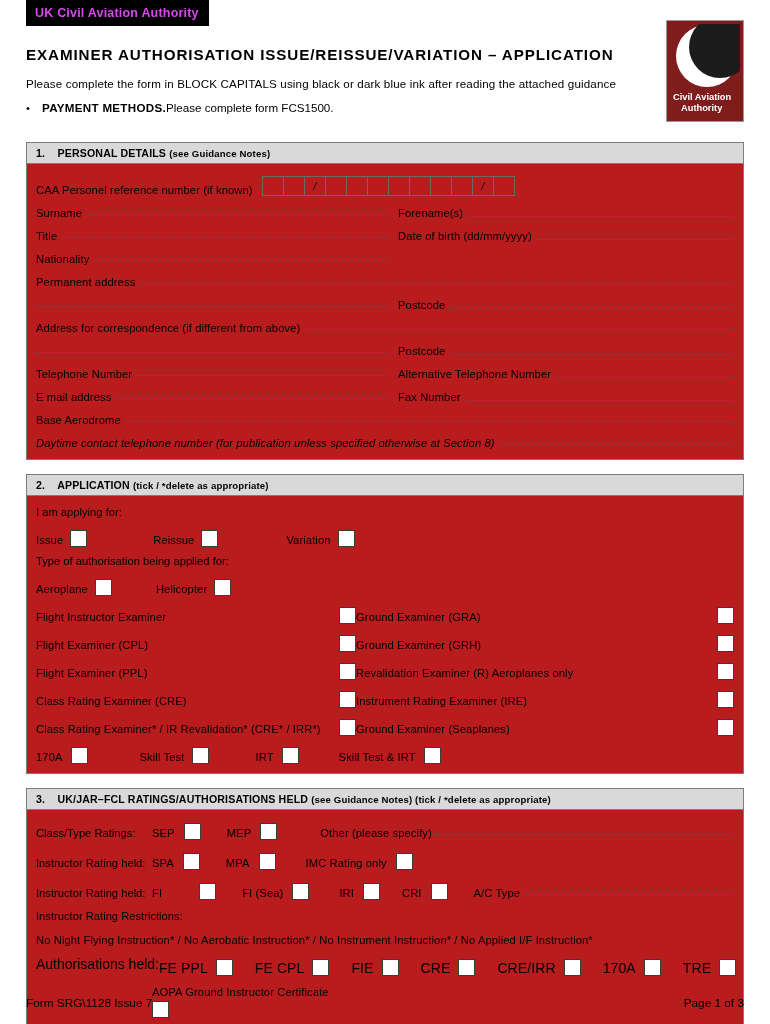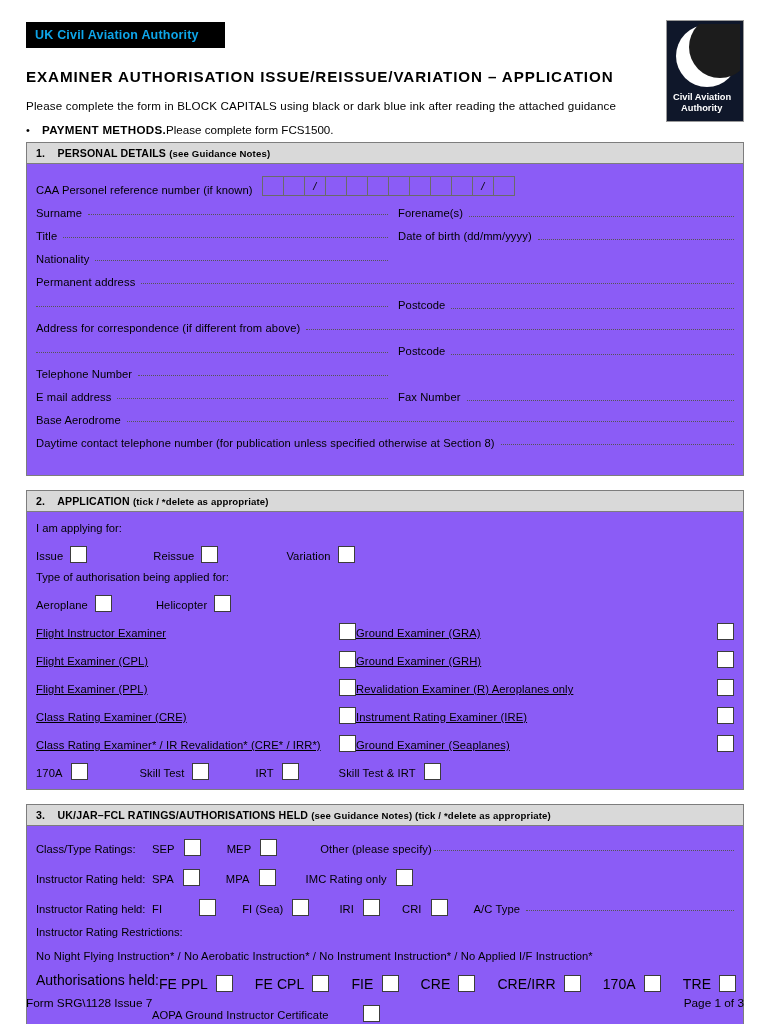--- a/index.html
+++ b/index.html
@@ -13,25 +13,24 @@
     color: #000;
     position: relative;
     overflow: hidden;
   }
   .page { position: relative; width: 770px; height: 1024px; padding: 0 26px; }
 
   
   .hdr { position: relative; height: 128px; }
   .caa-banner {
     display: inline-block;
-    background: #000; color: #0ea5e9;
+    background: #000; color: #d946ef;
     font-weight: bold; font-size: 12.5px;
     letter-spacing: .2px;
-    padding: 6px 26px 6px 9px;
-    margin-top: 22px;
+    padding: 6px 10px 6px 9px;
   }
   .form-title {
     font-size: 15.2px; font-weight: bold;
     letter-spacing: .9px;
     margin-top: 20px;
     white-space: nowrap;
   }
   .instr {
     font-size: 11.6px; margin-top: 14px; letter-spacing: .15px;
   }
@@ -41,21 +40,21 @@
   }
   .bullet-dot { width: 16px; flex: 0 0 16px; font-size: 11px; }
   .bullet-strong { font-weight: bold; letter-spacing: .3px; }
   .bullet-rest { margin-left: 0; }
 
   
   .logo {
     position: absolute; right: 0px; top: 20px;
     width: 78px; height: 102px;
     border: 1px solid #9a9a9a;
-    background: #0f172a;
+    background: #7f1d1d;
     padding: 3px;
   }
   .logo-inner { position: relative; width: 100%; height: 100%; overflow: hidden; }
   .logo-c {
     position: absolute; left: 6px; top: 1px;
     width: 62px; height: 62px;
     border-radius: 50%;
     background: #ffffff;
   }
   .logo-c-hole {
@@ -65,35 +64,35 @@
     background: #1c1c1c;
   }
   .logo-text {
     position: absolute; left: 3px; right: 2px; bottom: 4px;
     color: #fff; font-weight: bold; font-size: 9.3px;
     line-height: 11px; text-align: left;
   }
   .logo-text .l2 { padding-left: 8px; }
 
   
-  .section { border: 1px solid #7d7d7d; margin-top: 14px; background: #8b5cf6; }
+  .section { border: 1px solid #7d7d7d; margin-top: 14px; background: #b91c1c; }
   .section-hd {
     background: #d9d9d9;
     border-bottom: 1px solid #7d7d7d;
     font-size: 10.6px; font-weight: bold;
     padding: 4px 8px 4px 9px;
     letter-spacing: .15px;
     white-space: nowrap;
   }
   .section-hd .note { font-size: 9.6px; }
   .section-body { padding: 10px 9px 10px 9px; }
 
   
   .row { display: flex; align-items: baseline; font-size: 11.2px; margin-bottom: 11px; }
-  .row:last-child { margin-bottom: 16px; }
+  .row:last-child { margin-bottom: 0; font-style: italic; }
   .lbl { white-space: nowrap; letter-spacing: .1px; }
   .dots {
     flex: 1 1 auto;
     border-bottom: 1px dotted #555;
     margin-left: 6px;
     position: relative; top: -2px;
     min-width: 10px;
   }
   .dots.fixed-md { flex: 0 0 112px; }
   .half-left { flex: 0 0 352px; display: flex; align-items: baseline; }
@@ -121,21 +120,21 @@
 
   
   .s2-line { font-size: 11.2px; margin-bottom: 9px; }
   .s2-applyrow { display: flex; align-items: baseline; font-size: 11.2px; margin-bottom: 9px; }
   .s2-applyrow .item { display: flex; align-items: baseline; }
   .s2-applyrow .item .lbl { margin-right: 7px; }
   .gap-a { width: 66px; }
   .gap-b { width: 68px; }
   .gap-c { width: 44px; }
 
-  .exam-grid { margin-top: 2px; text-decoration: underline; }
+  .exam-grid { margin-top: 2px; }
   .exam-row { display: flex; align-items: baseline; font-size: 11.2px; margin-bottom: 9px; }
   .exam-left { flex: 0 0 320px; display: flex; align-items: baseline; }
   .exam-left .lbl { flex: 1 1 auto; }
   .exam-right { flex: 1 1 auto; display: flex; align-items: baseline; }
   .exam-right .lbl { flex: 1 1 auto; }
 
   .tail-row { display: flex; align-items: baseline; font-size: 11.2px; margin-top: 2px; }
   .tail-row .item { display: flex; align-items: baseline; }
   .tail-row .item .lbl { margin-right: 8px; }
   .sp1 { width: 52px; } .sp2 { width: 46px; } .sp3 { width: 40px; }
@@ -146,21 +145,21 @@
   .s3item { display: flex; align-items: baseline; }
   .s3item .lbl { margin-right: 9px; }
   .w-sep-a { width: 26px; } .w-sep-b { width: 30px; } .w-sep-c { width: 22px; }
   .s3-other { display: flex; align-items: baseline; flex: 1 1 auto; margin-left: 43px; }
   .s3-plain { font-size: 11.2px; margin-bottom: 10px; letter-spacing: .1px; }
   .s3-restr { font-size: 11.2px; margin-bottom: 12px; }
   .auth-row { display: flex; align-items: flex-start; font-size: 14px; margin-bottom: 10px; }
   .auth-row .s3lead { flex: 0 0 116px; }
   .auth-item { display: flex; align-items: baseline; margin-right: 22px; }
   .auth-item .lbl { margin-right: 8px; }
-  .aopa-row { display: flex; align-items: baseline; font-size: 11.2px; padding-left: 116px; }
+  .aopa-row { display: flex; align-items: baseline; font-size: 11.2px; padding-left: 116px; flex-direction: column; }
   .aopa-row .lbl { margin-right: 34px; }
 
   
   .footer {
     position: absolute; left: 26px; right: 26px; bottom: 14px;
     display: flex; justify-content: space-between;
     font-size: 11.8px;
   }
 </style>
 </head>
@@ -274,20 +273,24 @@
           <span class="lbl">Postcode</span>
           <span class="dots"></span>
         </span>
       </div>
 
       <div class="row">
         <span class="half-left">
           <span class="lbl">Telephone Number</span>
           <span class="dots"></span>
         </span>
+        <span class="half-right">
+          <span class="lbl">Alternative Telephone Number</span>
+          <span class="dots"></span>
+        </span>
       </div>
 
       <div class="row">
         <span class="half-left">
           <span class="lbl">E mail address</span>
           <span class="dots"></span>
         </span>
         <span class="half-right">
           <span class="lbl">Fax Number</span>
           <span class="dots"></span>

